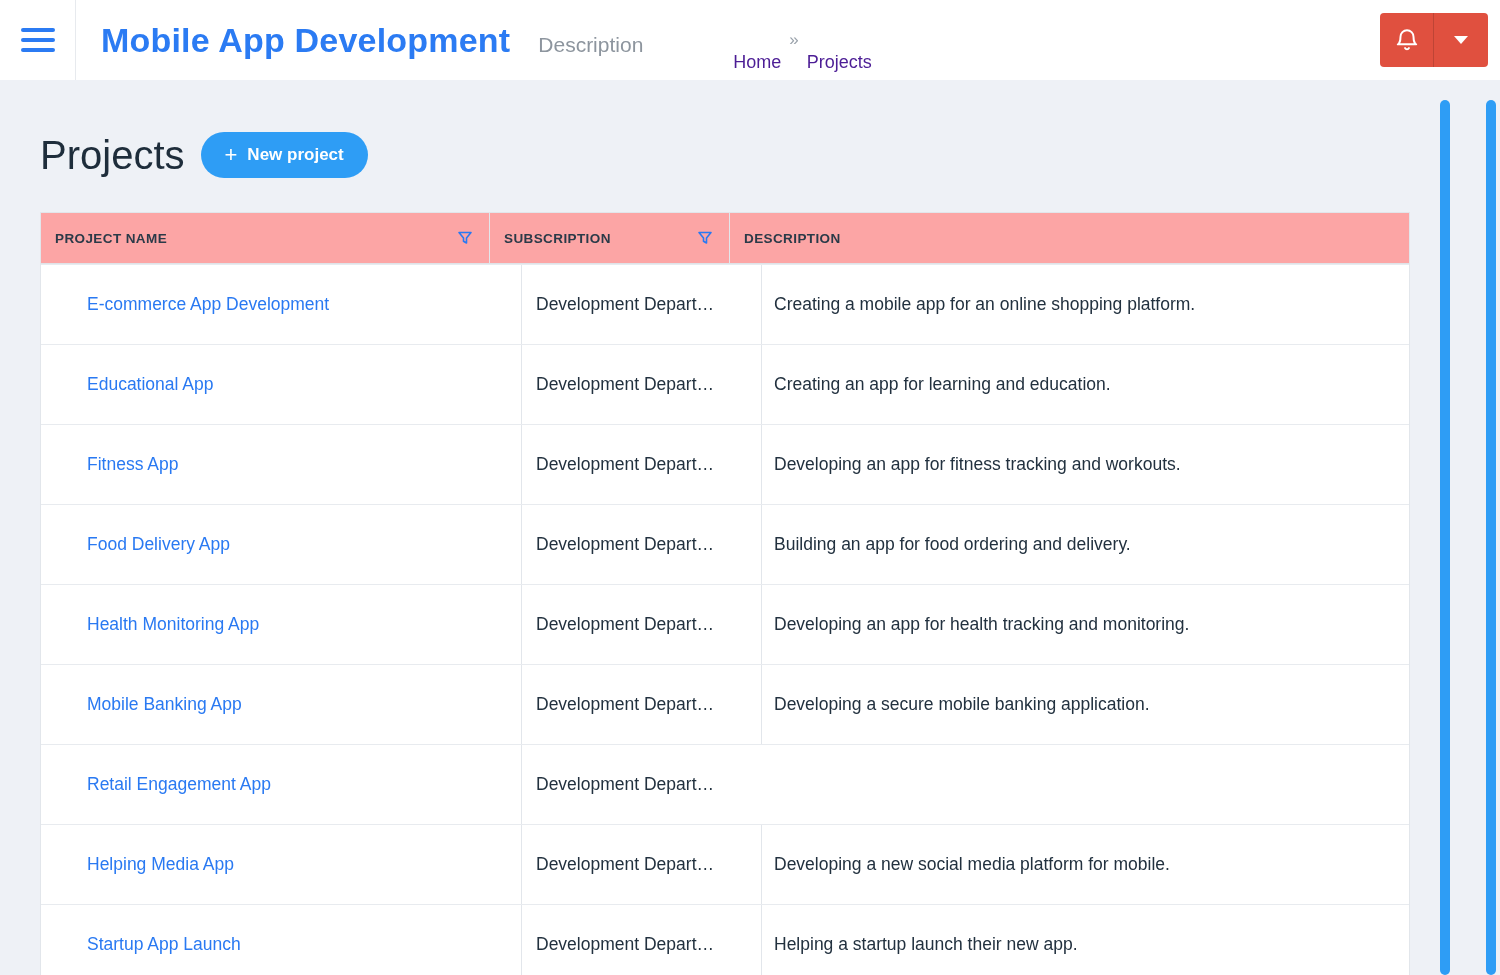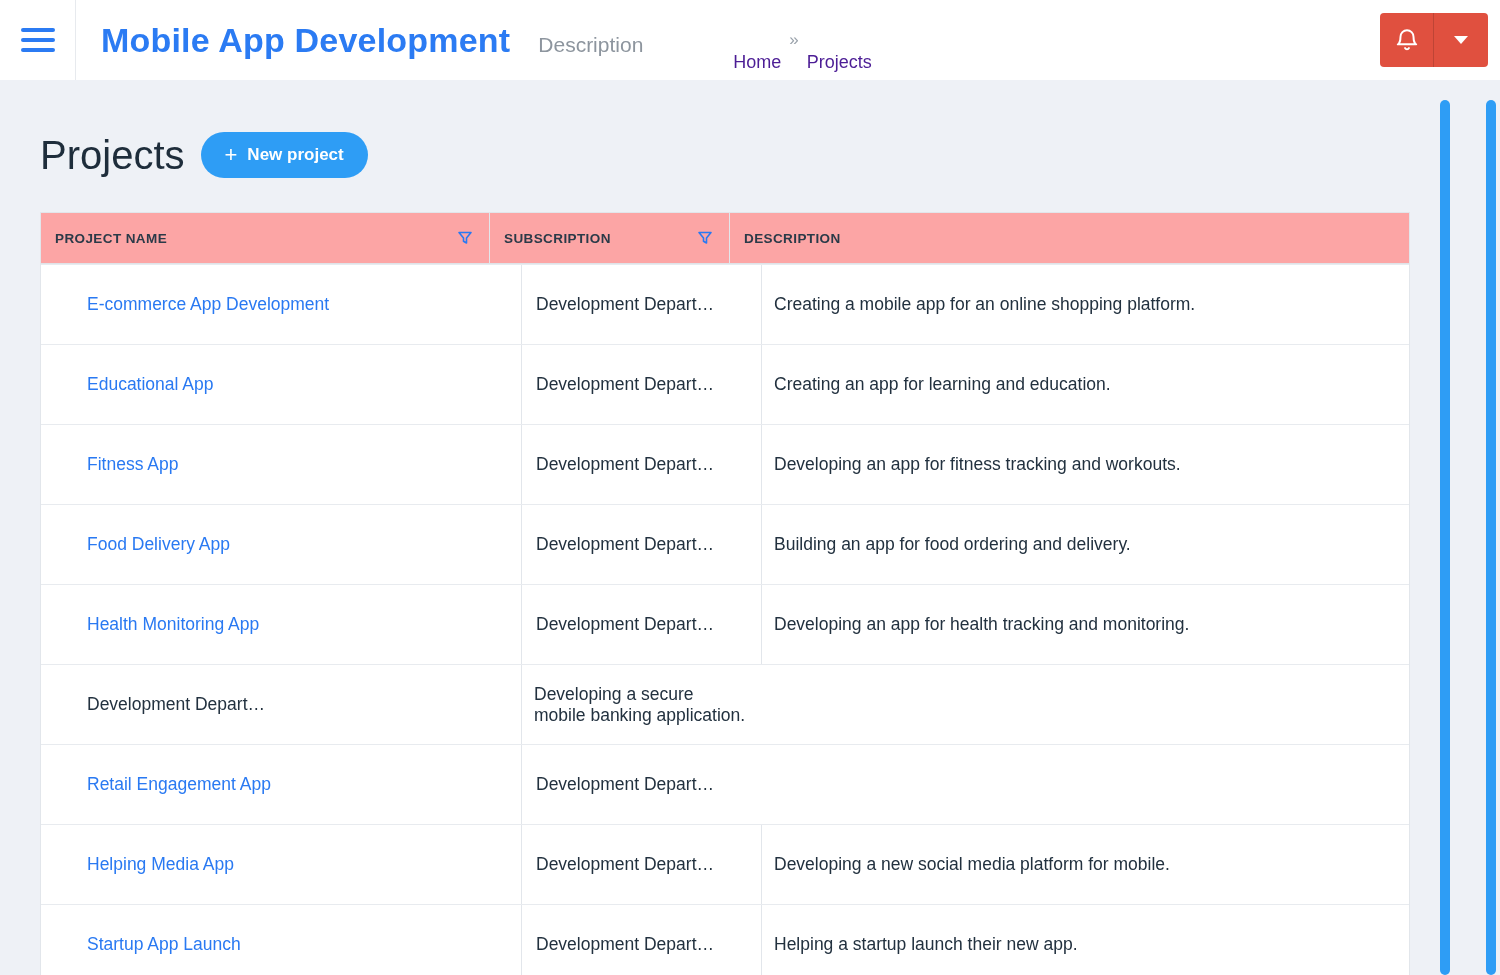--- a/index.html
+++ b/index.html
@@ -183,20 +183,23 @@
         <div class="td desc" data-interactable="false">Building an app for food ordering and delivery.</div>
       </div>
       <div class="tr" data-interactable="false">
         <div class="td" data-interactable="false">
             <a href="#" data-interactable="true">Health Monitoring App</a>
           </div>
         <div class="td sub" data-interactable="false">Development Depart…</div>
         <div class="td desc" data-interactable="false">Developing an app for health tracking and monitoring.</div>
       </div>
       <div class="tr" data-interactable="false">
+        <div class="td" data-interactable="false">
+            <a href="#" data-interactable="true">Mobile Banking App</a>
+          </div>
         <div class="td sub" data-interactable="false">Development Depart…</div>
         <div class="td desc" data-interactable="false">Developing a secure mobile banking application.</div>
       </div>
       <div class="tr" data-interactable="false">
         <div class="td" data-interactable="false">
             <a href="#" data-interactable="true">Retail Engagement App</a>
           </div>
         <div class="td sub" data-interactable="false">Development Depart…</div>
       </div>
       <div class="tr" data-interactable="false">

